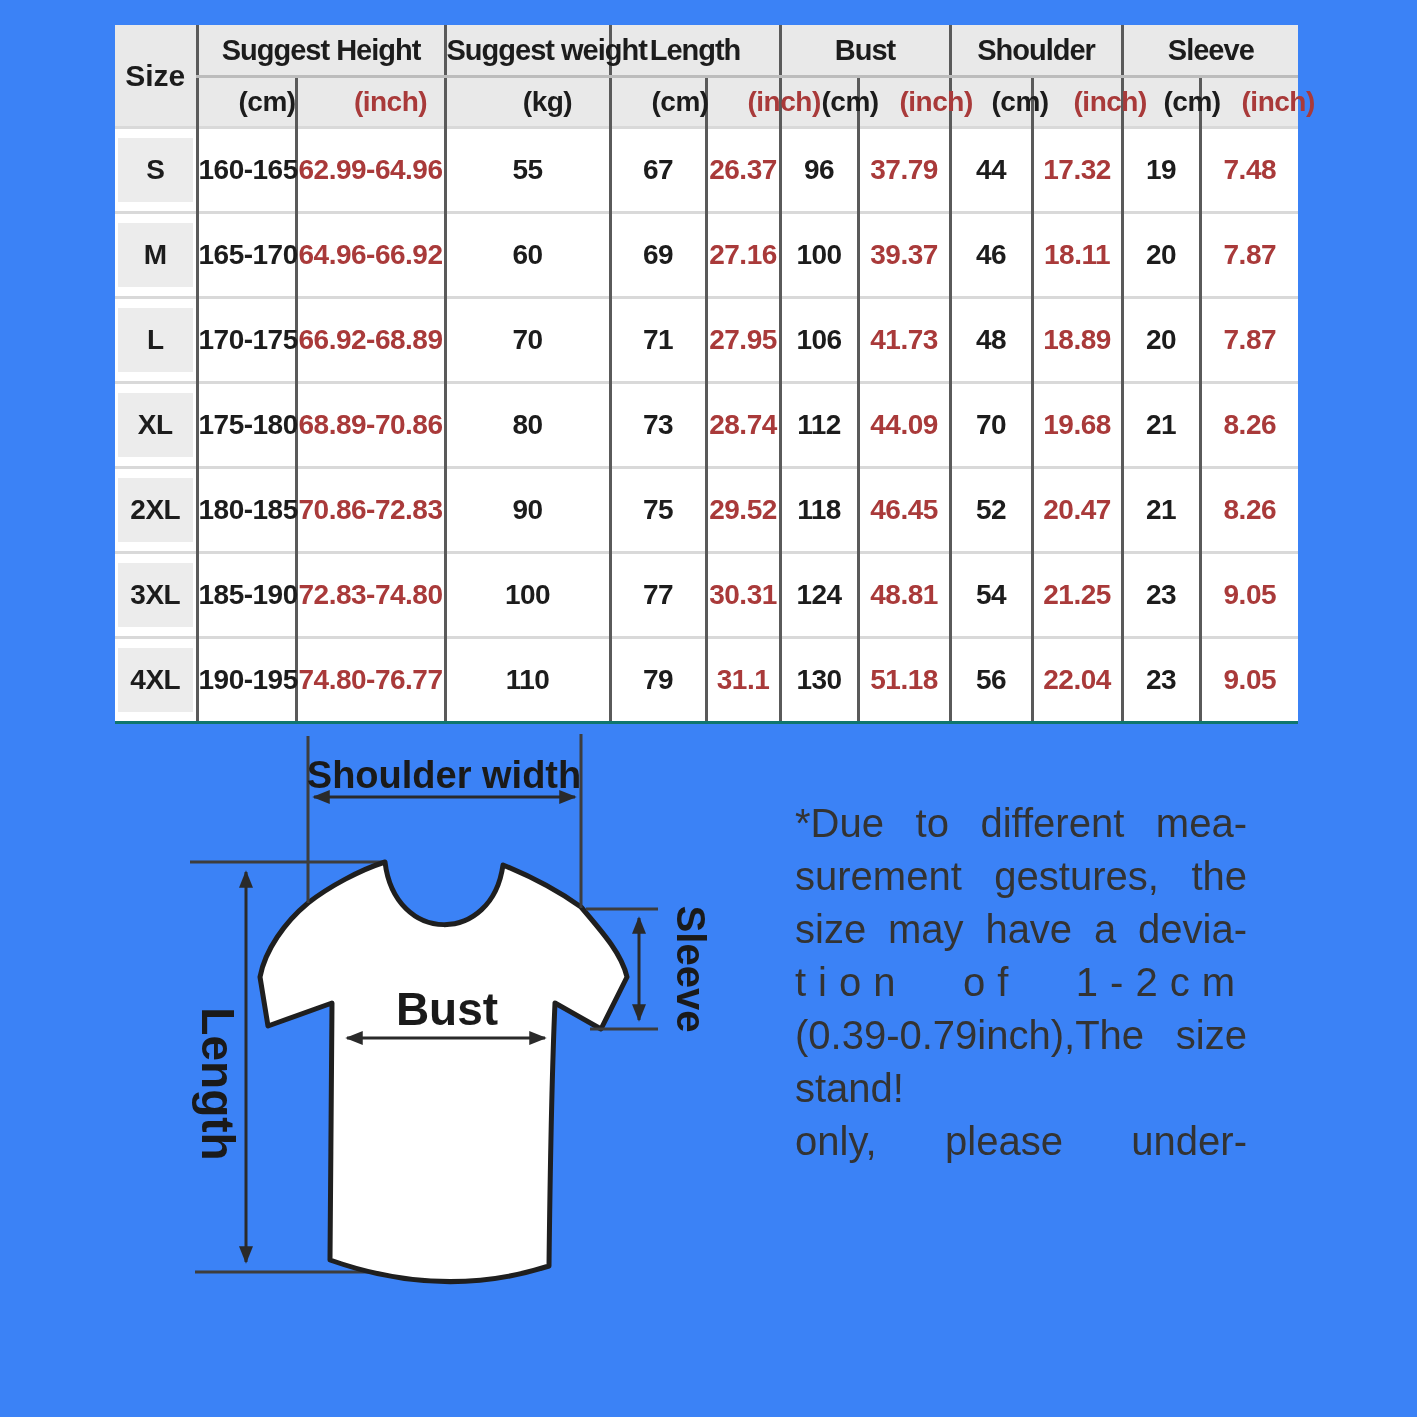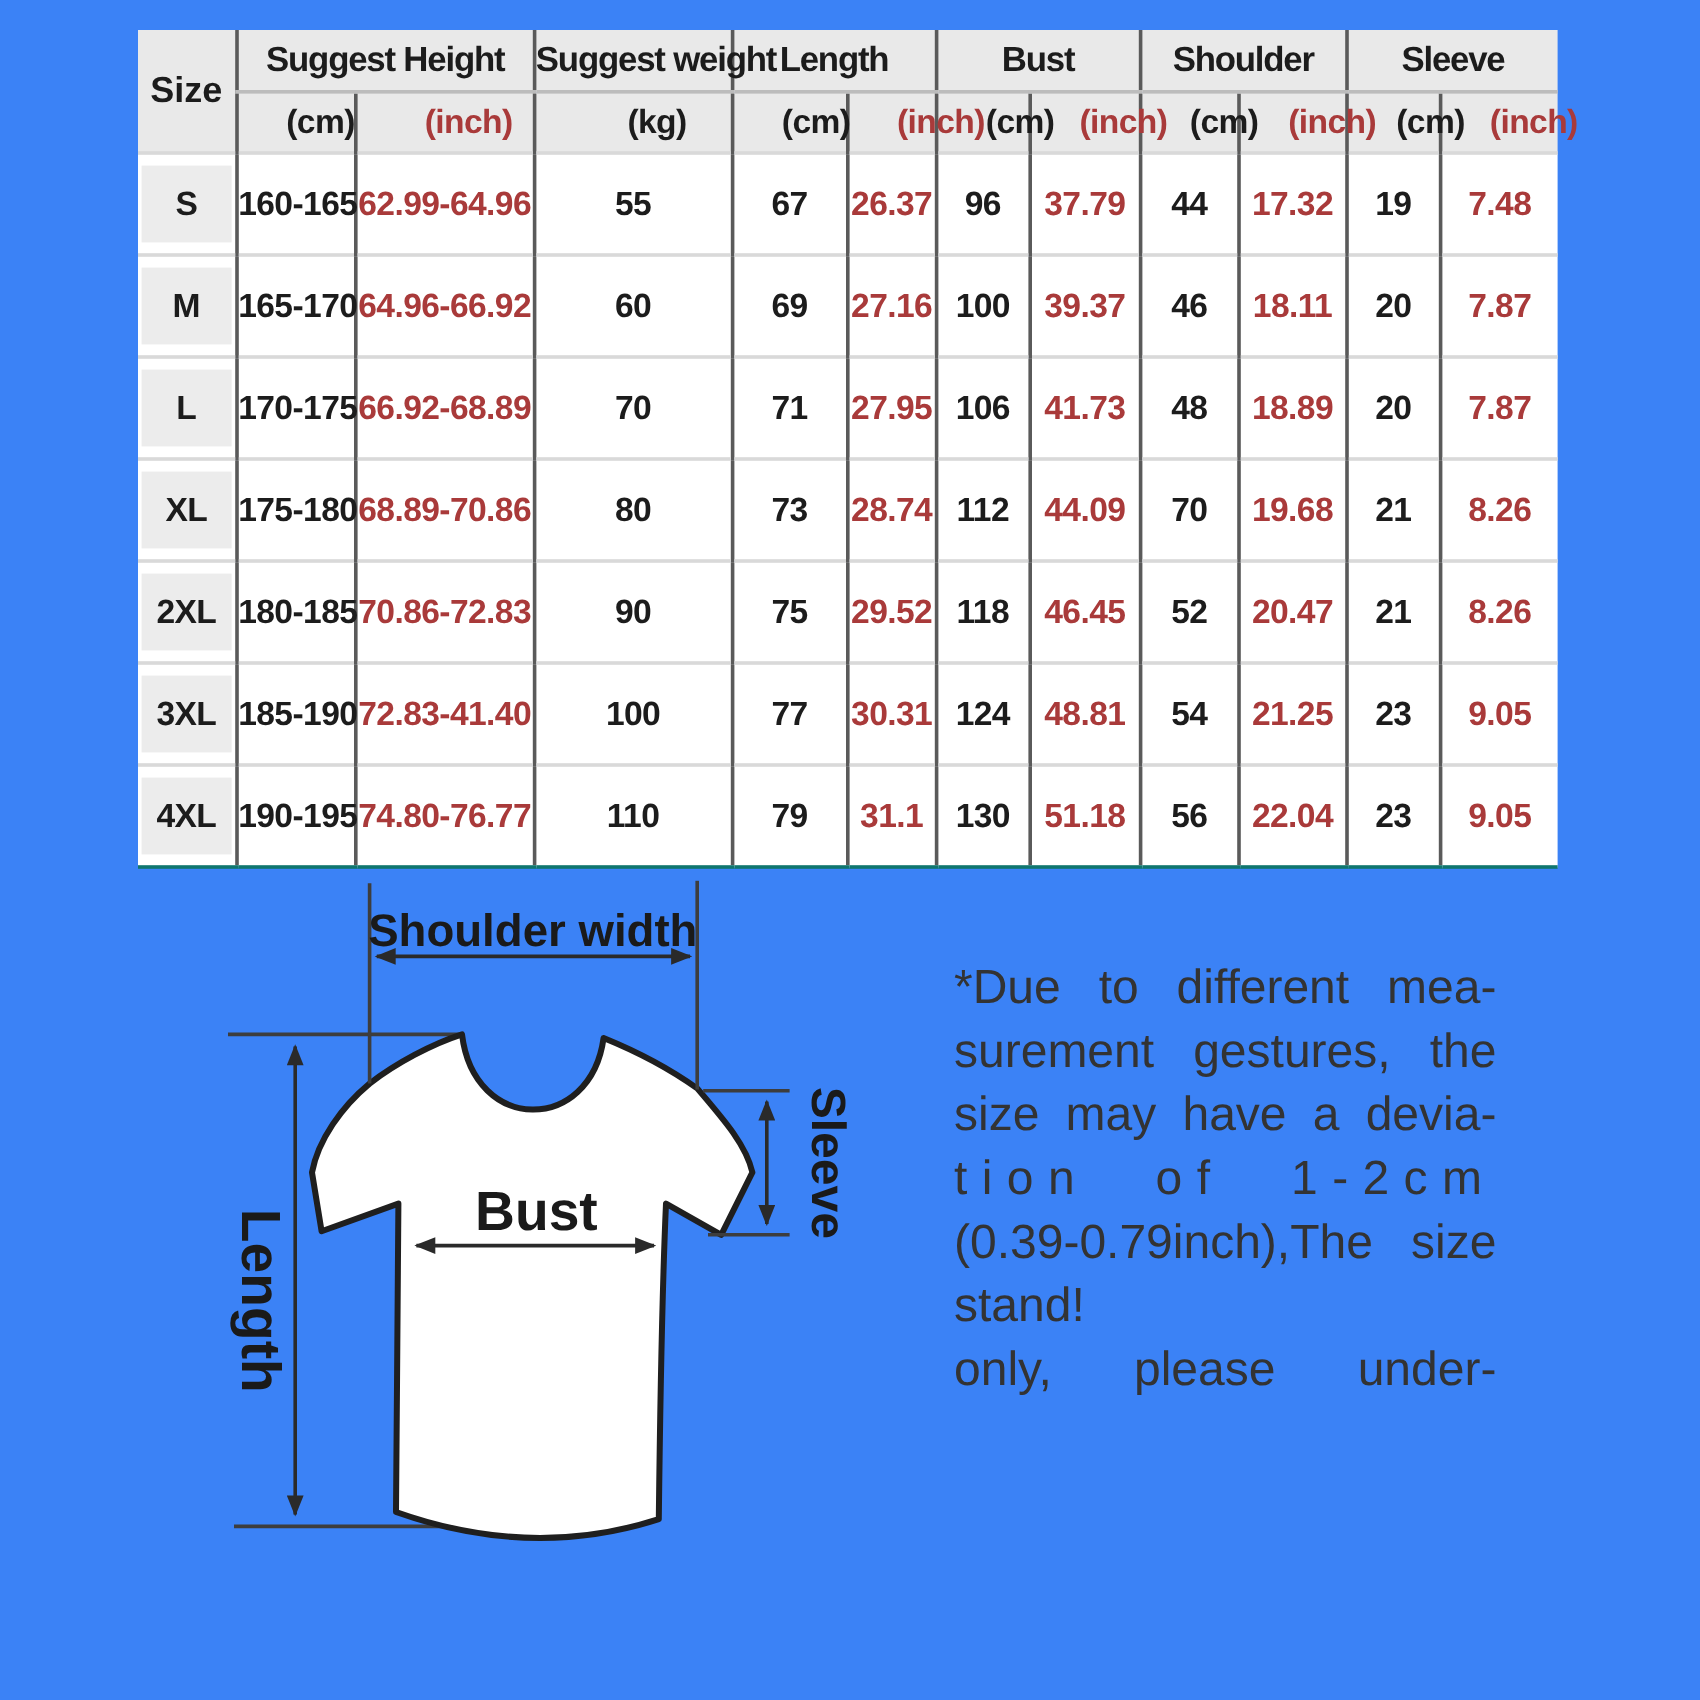--- a/index.html
+++ b/index.html
@@ -161,21 +161,21 @@
           <td class="">52</td>
           <td class="red">20.47</td>
           <td class="">21</td>
           <td class="red">8.26</td>
         </tr>
         <tr>
           <td class="size-cell">
             <div class="size-chip">3XL</div>
           </td>
           <td class="">185-190</td>
-          <td class="red">72.83-41.40</td>
+          <td class="red">72.83-74.80</td>
           <td class="">100</td>
           <td class="">77</td>
           <td class="red">30.31</td>
           <td class="">124</td>
           <td class="red">48.81</td>
           <td class="">54</td>
           <td class="red">21.25</td>
           <td class="">23</td>
           <td class="red">9.05</td>
         </tr>

